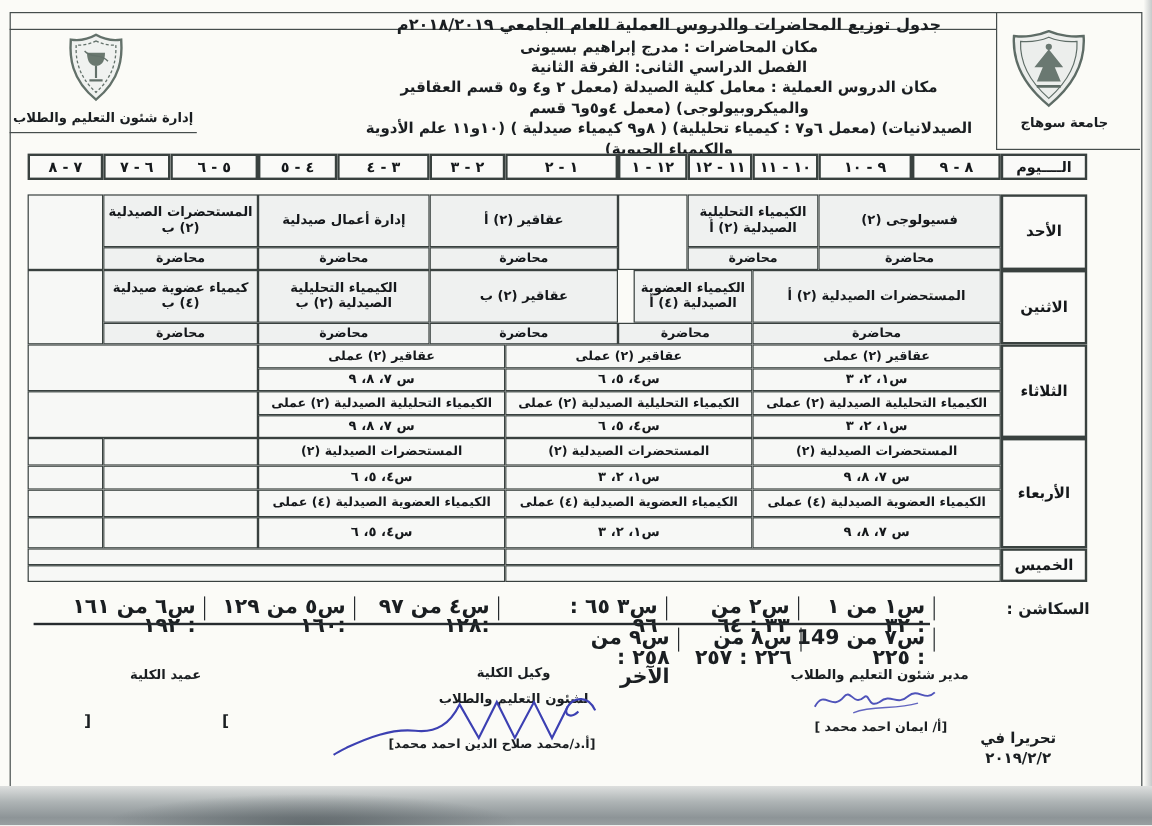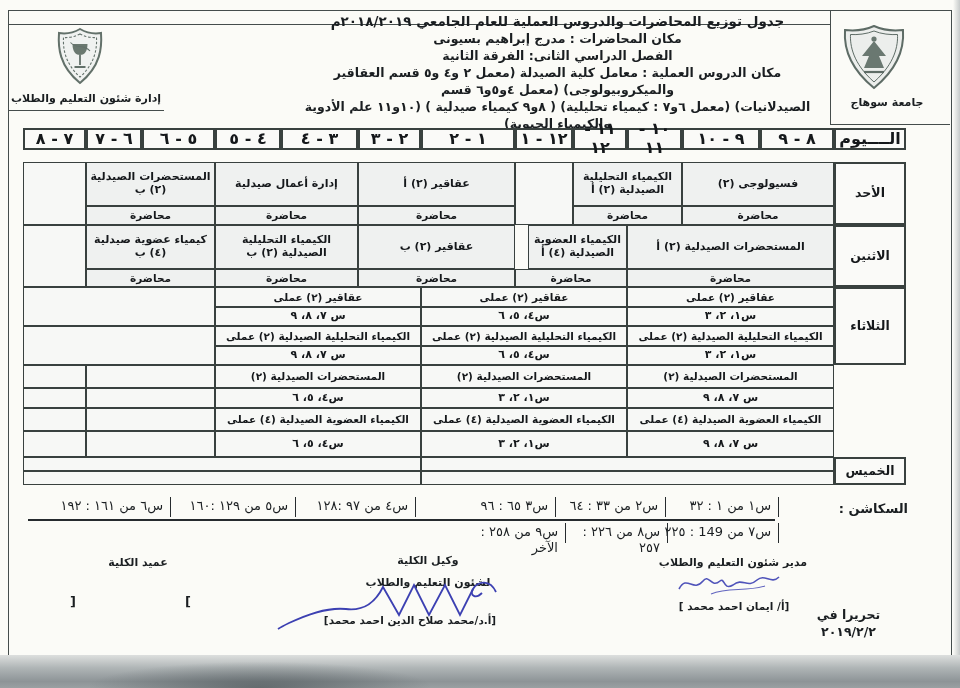--- a/index.html
+++ b/index.html
@@ -14,31 +14,31 @@
   .hdr-center div{line-height:17px;font-size:12.5px;}
   .hdr-title{font-size:13.5px !important;}
   .org-label{font-weight:bold;font-size:11px;text-align:center;}
   
   .grid{left:23px;top:128px;width:883px;display:grid;direction:rtl;
     grid-template-columns:72px 74px 78px 55px 54px 58px 94px 63px 77px 66px 73px 56px 63px;
     grid-template-rows:34px 44px 19px 44px 18px 20px 19px 20px 19px 23px 20px 23px 26px 14px 14px;}
   .c{border:1.5px solid #39413f;background:#f7f8f6;display:flex;align-items:center;
      justify-content:center;text-align:center;font-weight:bold;line-height:1.18;
      padding:1px 2px;box-sizing:border-box;color:#15181b;}
-  .h{border-width:2.2px;margin-bottom:12px;font-size:16px;background:#fafaf8;}
+  .h{border-width:2.2px;margin-bottom:12px;font-size:12px;background:#fafaf8;}
   .dayc{border-width:2.2px;font-size:12.5px;background:#fafaf8;}
   .cn{font-size:11px;background:#eff1f0;}
   .lec{font-size:10.5px;background:#eff1f0;}
   .pn{font-size:10.5px;white-space:nowrap;overflow:hidden;}
   .ps{font-size:11px;}
   .e{background:#f7f8f6;}
   
   .sec-band{left:23px;top:491px;width:887px;height:58px;}
   .sec-label{right:2px;top:10px;width:80px;font-size:13px;font-weight:bold;text-align:right;}
-  .sec-item{font-size:13px;font-weight:normal;border-left:none;border-right:1.5px solid #262b2e;
+  .sec-item{font-size:17px;font-weight:bold;border-left:none;border-right:1.5px solid #262b2e;
     padding:1px 7px 1px 0;text-align:right;direction:rtl;height:18px;line-height:16px;}
   .sec-rule{left:5px;top:28px;width:747px;height:1.5px;background:#262b2e;}
   
   .sig-band{left:23px;top:548px;width:887px;height:104px;font-weight:bold;}
   .sig-title{font-size:11px;text-align:center;}
   .sig-name{font-size:10.5px;text-align:center;}
   .date-block{font-size:12.5px;text-align:center;line-height:17px;}
   
   .shadow-band{left:0;right:0;bottom:0;height:33px;
     background:linear-gradient(180deg,#dddfde 0%,#aeb4b5 40%,#8d9497 80%,#99a0a2 100%);}
@@ -136,20 +136,21 @@
     <div class="c ps" style="grid-column:8/11;grid-row:7;">س ٧، ٨، ٩</div>
     <div class="c e" style="grid-column:11/14;grid-row:6/8;"></div>
     <div class="c pn" style="grid-column:2/5;grid-row:8;">الكيمياء التحليلية الصيدلية (٢) عملى</div>
     <div class="c ps" style="grid-column:2/5;grid-row:9;">س١، ٢، ٣</div>
     <div class="c pn" style="grid-column:5/8;grid-row:8;">الكيمياء التحليلية الصيدلية (٢) عملى</div>
     <div class="c ps" style="grid-column:5/8;grid-row:9;">س٤، ٥، ٦</div>
     <div class="c pn" style="grid-column:8/11;grid-row:8;">الكيمياء التحليلية الصيدلية (٢) عملى</div>
     <div class="c ps" style="grid-column:8/11;grid-row:9;">س ٧، ٨، ٩</div>
     <div class="c e" style="grid-column:11/14;grid-row:8/10;"></div>
 
+    <div class="c dayc" style="grid-column:1;grid-row:10/14;">الأربعاء</div>
     <div class="c pn" style="grid-column:2/5;grid-row:10;">المستحضرات الصيدلية (٢)</div>
     <div class="c ps" style="grid-column:2/5;grid-row:11;">س ٧، ٨، ٩</div>
     <div class="c pn" style="grid-column:5/8;grid-row:10;">المستحضرات الصيدلية (٢)</div>
     <div class="c ps" style="grid-column:5/8;grid-row:11;">س١، ٢، ٣</div>
     <div class="c pn" style="grid-column:8/11;grid-row:10;">المستحضرات الصيدلية (٢)</div>
     <div class="c ps" style="grid-column:8/11;grid-row:11;">س٤، ٥، ٦</div>
     <div class="c pn" style="grid-column:2/5;grid-row:12;">الكيمياء العضوية الصيدلية (٤) عملى</div>
     <div class="c ps" style="grid-column:2/5;grid-row:13;">س ٧، ٨، ٩</div>
     <div class="c pn" style="grid-column:5/8;grid-row:12;">الكيمياء العضوية الصيدلية (٤) عملى</div>
     <div class="c ps" style="grid-column:5/8;grid-row:13;">س١، ٢، ٣</div>

